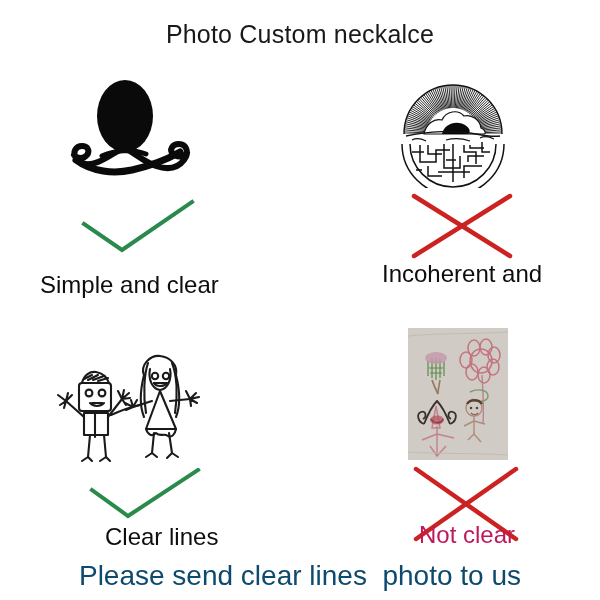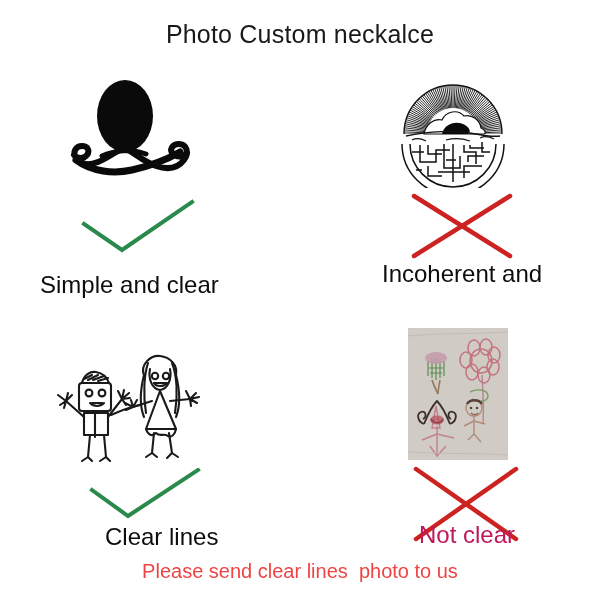--- a/index.html
+++ b/index.html
@@ -59,22 +59,22 @@
   #caption-not-clear {
     left: 419px;
     top: 520px;
     color: #be185d;
   }
   #caption-footer {
     left: 0;
     top: 560px;
     width: 600px;
     text-align: center;
-    font-size: 20px;
-    color: #ef4444;
+    font-size: 28px;
+    color: #0c4a6e;
     white-space: pre;
   }
 
   
   .mark { pointer-events: none; }
 
   
   #photo-child-drawing {
     left: 408px;
     top: 328px;

